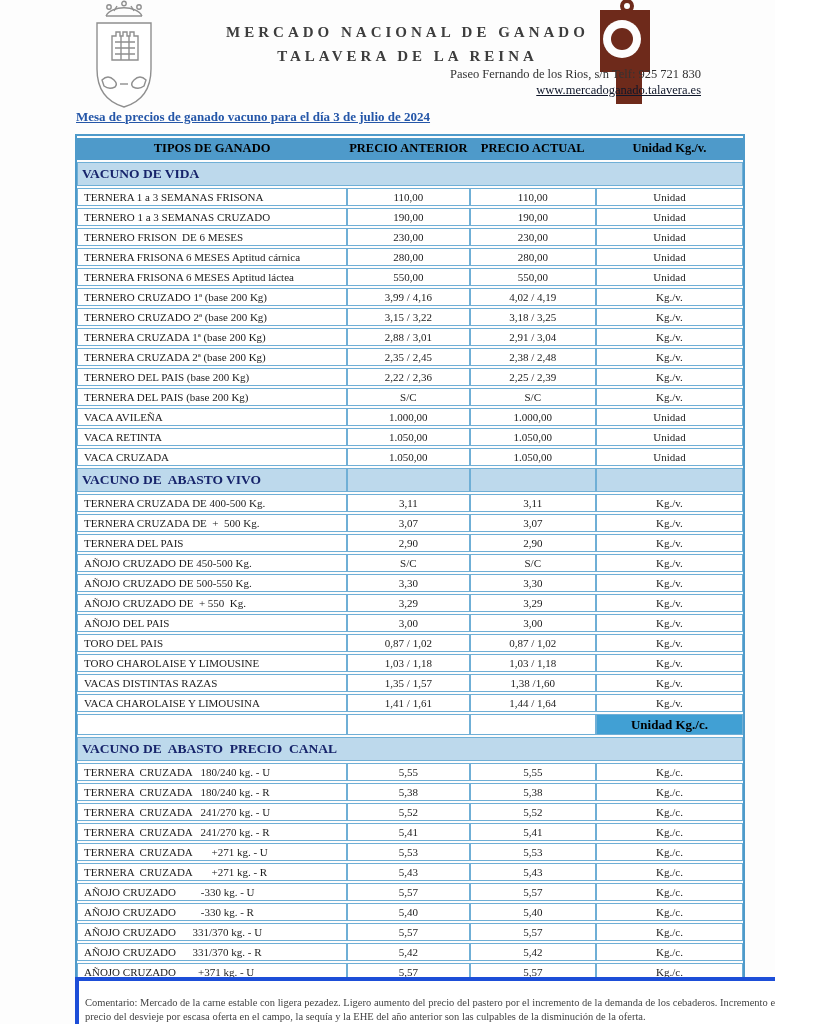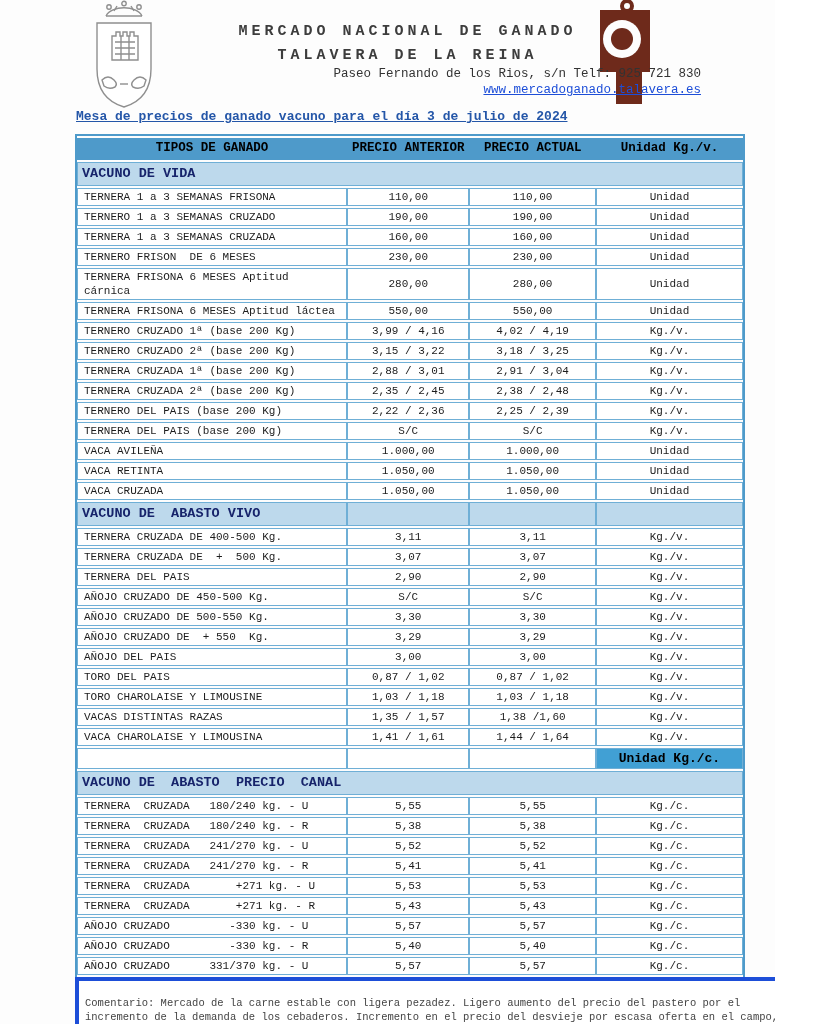--- a/index.html
+++ b/index.html
@@ -1,28 +1,28 @@
 <!DOCTYPE html>
 <html><head>
 <meta charset="utf-8">
 <style>
   html,body { margin:0; padding:0; background:#ffffff; }
   .page {
     position:relative; width:775px; height:1024px; background:#fdfdfd;
-    font-family:Liberation Mono, monospace; color:#1c1c1c; overflow:hidden;
+    font-family:Liberation Serif, serif; color:#1c1c1c; overflow:hidden;
   }
 
   
   .crest  { position:absolute; left:84px;  top:0; width:80px;  height:116px; }
   .org    { position:absolute; left:170px; right:130px; top:20px; text-align:center;
             font-weight:bold; color:#3d3d3d; font-size:15px; letter-spacing:4px; line-height:1.6; }
   .mlogo  { position:absolute; right:119px; top:0; width:62px; height:104px; }
   .contact{ position:absolute; right:74px; top:66px; text-align:right;
             font-size:12.5px; color:#333; line-height:1.3; }
-  .contact a { color:#1d4ed8; text-decoration:underline; cursor:pointer;margin-left:25px; }
+  .contact a { color:#0f172a; text-decoration:underline; cursor:pointer;margin-left:25px; }
 
   
   .doc-title { position:absolute; left:76px; top:109px; font-size:13px; font-weight:bold;
                color:#2456a8; text-decoration:underline; }
 
   
   table.price {
     position:absolute; left:75px; top:134px; width:670px;
     border-collapse:separate; border-spacing:0 2px; font-size:11px;
     border:2px solid #4e9aca;
@@ -123,26 +123,20 @@
           <td class="c2">110,00</td>
           <td class="c3">Unidad</td>
         </tr>
         <tr>
           <td class="c0">TERNERO 1 a 3 SEMANAS CRUZADO</td>
           <td class="c1">190,00</td>
           <td class="c2">190,00</td>
           <td class="c3">Unidad</td>
         </tr>
         <tr>
-          <td class="c0">TERNERA 1 a 3 SEMANAS CRUZADA</td>
-          <td class="c1">160,00</td>
-          <td class="c2">160,00</td>
-          <td class="c3">Unidad</td>
-        </tr>
-        <tr>
           <td class="c0">TERNERO FRISON  DE 6 MESES</td>
           <td class="c1">230,00</td>
           <td class="c2">230,00</td>
           <td class="c3">Unidad</td>
         </tr>
         <tr>
           <td class="c0">TERNERA FRISONA 6 MESES Aptitud cárnica</td>
           <td class="c1">280,00</td>
           <td class="c2">280,00</td>
           <td class="c3">Unidad</td>

